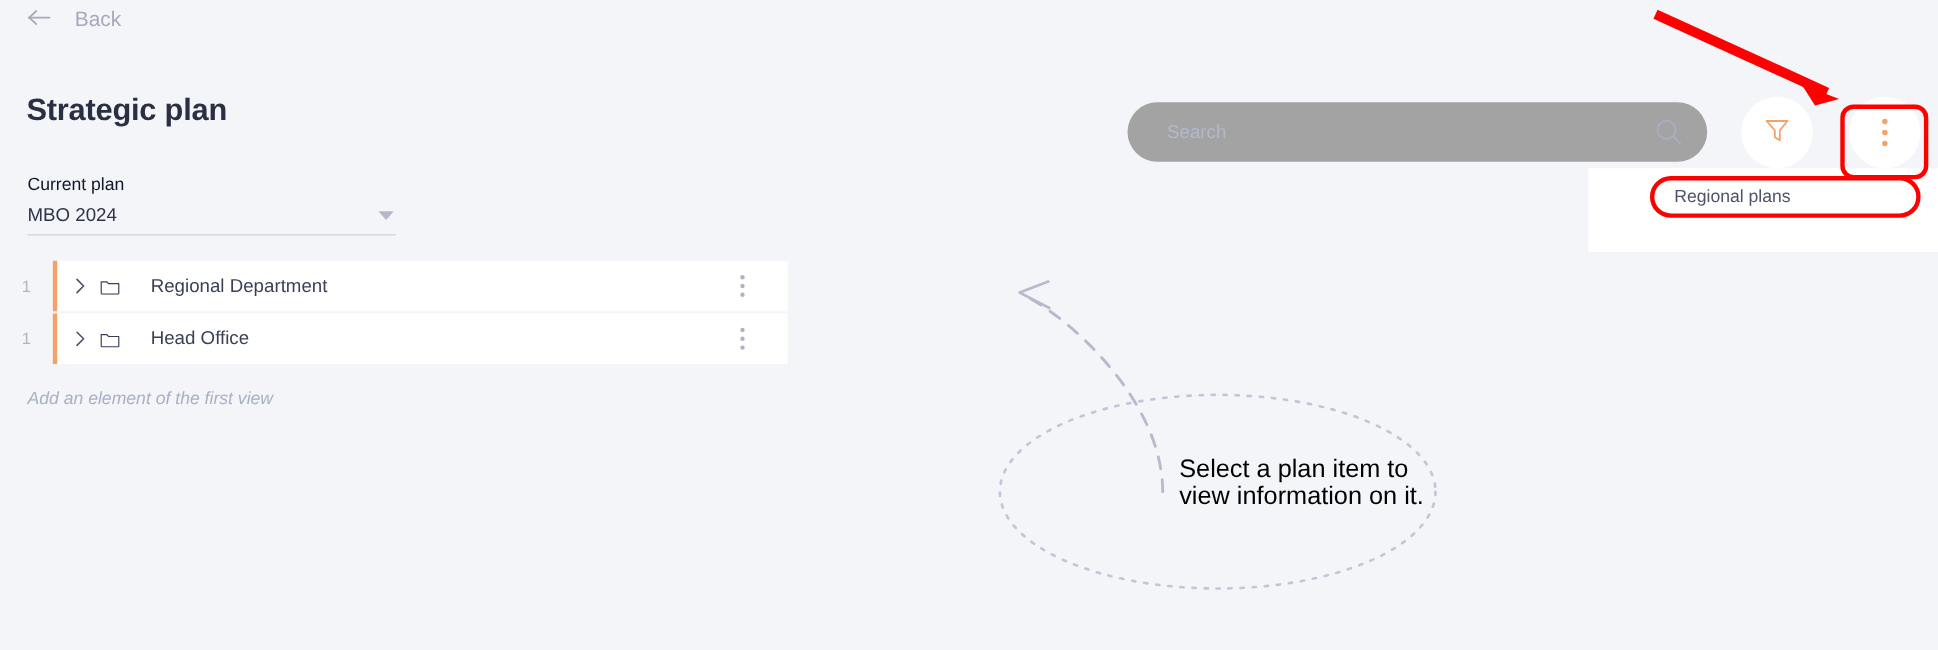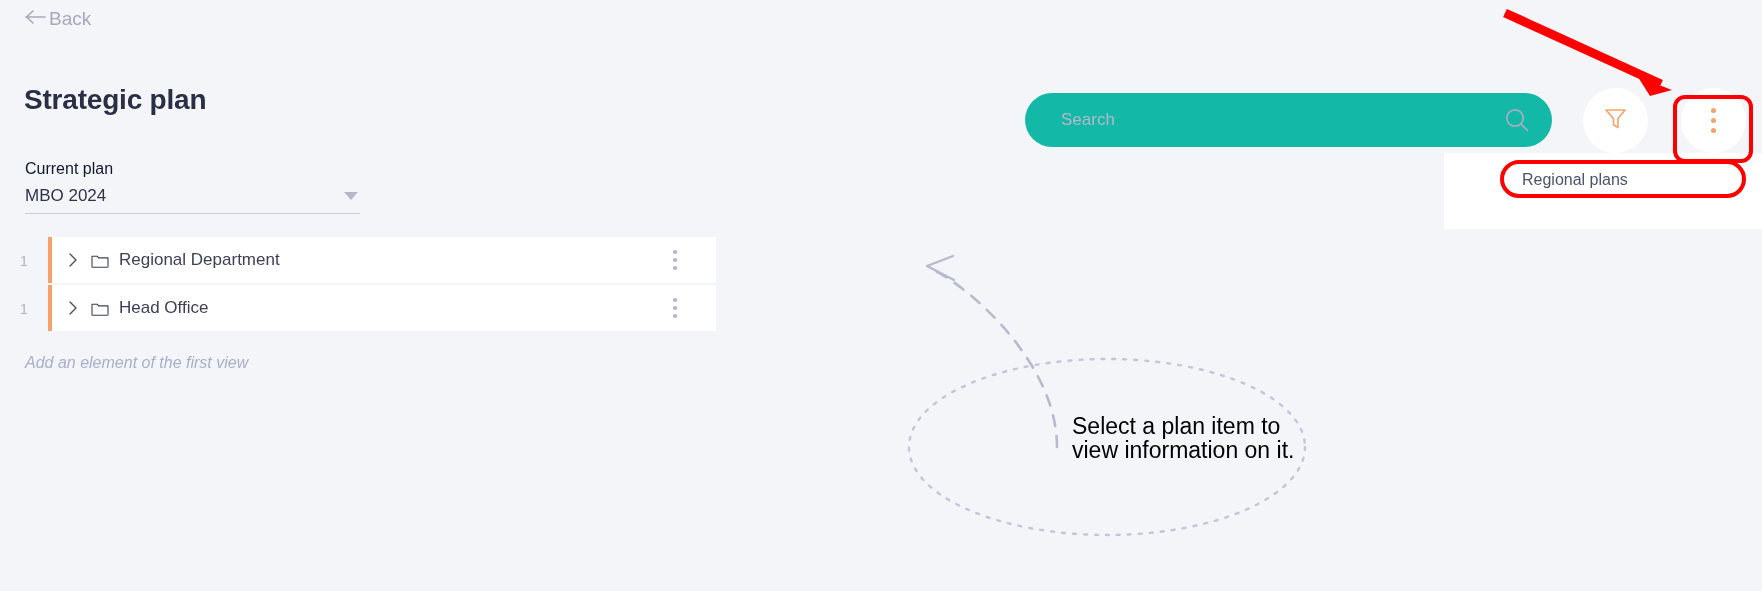--- a/index.html
+++ b/index.html
@@ -17,21 +17,21 @@
     -webkit-font-smoothing: antialiased;
   }
 
   
   .back-link {
     position: absolute;
     left: 24px;
     top: 8px;
     display: flex;
     align-items: center;
-    gap: 1px;
+    gap: 20px;
     color: #a6a9bd;
     font-size: 19px;
     cursor: pointer;
     user-select: none;
   }
   .back-link .arrow-ico { display: block; }
 
   .page-title {
     position: absolute;
     left: 24px;
@@ -115,21 +115,21 @@
     align-items: center;
     justify-content: center;
     cursor: pointer;
   }
   .tree-row .folder-ico {
     margin-left: 9px;
     display: flex;
     align-items: center;
   }
   .tree-row .row-label {
-    margin-left: 10px;
+    margin-left: 28px;
     font-size: 17px;
     color: #3a3f57;
   }
   .tree-row .row-kebab {
     position: absolute;
     right: 33px;
     top: 0;
     height: 46px;
     width: 16px;
     display: flex;
@@ -155,21 +155,21 @@
     color: #a8b0c9;
   }
 
   
   .search-pill {
     position: absolute;
     left: 1025px;
     top: 93px;
     width: 527px;
     height: 54px;
-    background: #14b8a6;
+    background: #a3a3a3;
     border-radius: 27px;
     display: flex;
     align-items: center;
     padding: 0 22px 0 36px;
     z-index: 3;
   }
   .search-pill input {
     flex: 1;
     border: none;
     outline: none;

